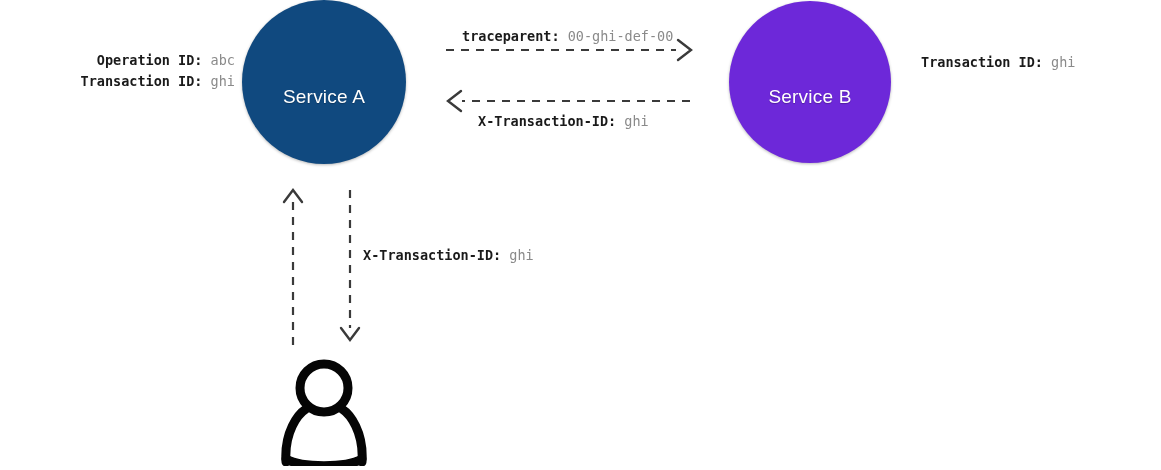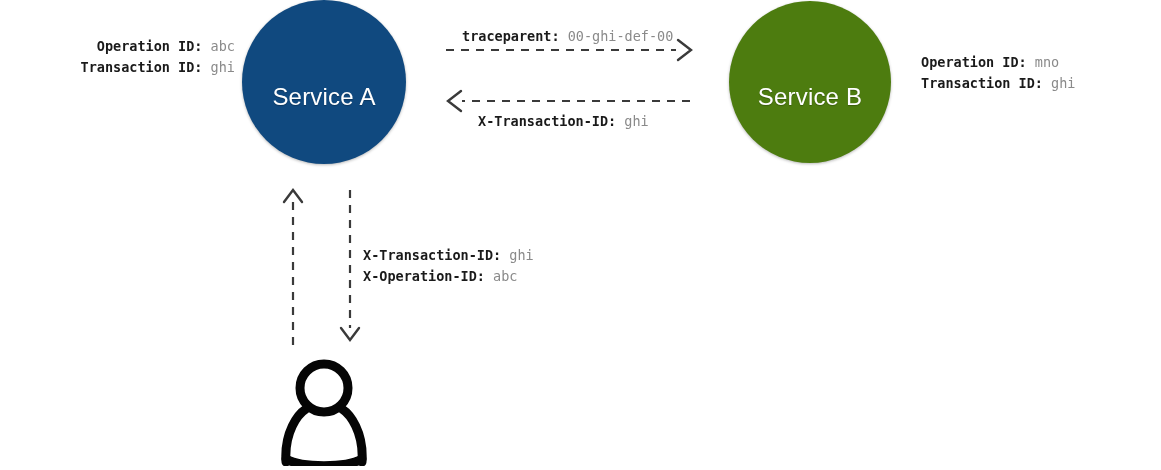--- a/index.html
+++ b/index.html
@@ -23,21 +23,21 @@
     position: absolute;
     border-radius: 50%;
     display: flex;
     align-items: center;
     justify-content: center;
     box-shadow: 0 1px 3px rgba(0,0,0,0.28);
   }
   .service-label {
     color: #ffffff;
     font-family: "Liberation Sans", sans-serif;
-    font-size: 24px;
+    font-size: 19px;
     font-weight: 400;
     letter-spacing: 0.2px;
     text-shadow: 0 1px 1px rgba(0,0,0,0.25);
     white-space: nowrap;
     margin-top: 30px;
   }
   #service-a {
     left: 242px;
     top: 0px;
     width: 164px;
@@ -62,21 +62,21 @@
     font-weight: bold;
     color: #1a1a1a;
   }
   .mono-block .v {
     font-weight: normal;
     color: #8a8a8a;
   }
   .align-right { text-align: right; }
   .align-left  { text-align: left; }
 
-  #left-ids   { right: 926px; top: 36px; text-align: right; margin-left: 16px; }
+  #left-ids   { right: 926px; top: 50px; text-align: right; margin-left: 16px; }
   #right-ids  { left: 921px;  top: 52px; text-align: left; }
   #traceparent-label { left: 462px; top: 26px; }
   #return-labels { left: 478px; top: 111px; }
   #user-labels   { left: 363px; top: 245px; }
 
   
   #wires {
     position: absolute;
     left: 0;
     top: 0;
@@ -119,40 +119,36 @@
     <g>
       <line x1="350" y1="190" x2="350" y2="328" stroke="#3a3a3a" stroke-width="2.2" stroke-dasharray="8 7" stroke-linecap="butt"></line>
       <polyline points="341,328 350,340 359,328" fill="none" stroke="#3a3a3a" stroke-width="2.4" stroke-linecap="round" stroke-linejoin="miter"></polyline>
     </g>
   </svg>
 
   <div class="service-node" id="service-a" style="background: rgb(16, 73, 127);">
     <span class="service-label" style="color: rgb(255, 255, 255);">Service A</span>
   </div>
 
-  <div class="service-node" id="service-b" style="background: #4d7c0f; align-items: center;">
+  <div class="service-node" id="service-b" style="background: #6d28d9; align-items: center;">
     <span class="service-label" style="color: rgb(255, 255, 255);">Service B</span>
   </div>
 
   <div class="mono-block align-right" id="left-ids">
     <div>
       <span class="k">Operation ID:</span>
       <span class="v">abc</span>
     </div>
     <div>
       <span class="k">Transaction ID:</span>
       <span class="v">ghi</span>
     </div>
   </div>
 
   <div class="mono-block align-left" id="right-ids">
-    <div>
-      <span class="k">Operation ID:</span>
-      <span class="v">mno</span>
-    </div>
     <div>
       <span class="k">Transaction ID:</span>
       <span class="v">ghi</span>
     </div>
   </div>
 
   <div class="mono-block align-left" id="traceparent-label">
     <div>
       <span class="k">traceparent:</span>
       <span class="v">00-ghi-def-00</span>
@@ -164,24 +160,20 @@
       <span class="k">X-Transaction-ID:</span>
       <span class="v">ghi</span>
     </div>
   </div>
 
   <div class="mono-block align-left" id="user-labels">
     <div>
       <span class="k">X-Transaction-ID:</span>
       <span class="v">ghi</span>
     </div>
-    <div>
-      <span class="k">X-Operation-ID:</span>
-      <span class="v">abc</span>
-    </div>
   </div>
 
   <svg id="user-icon" viewBox="0 0 112 108" xmlns="http://www.w3.org/2000/svg">
     <circle cx="56" cy="30" r="24" fill="none" stroke="#050505" stroke-width="9"></circle>
     <path d="M18 104 C 16 74, 30 56, 38 51" fill="none" stroke="#050505" stroke-width="9" stroke-linecap="round"></path>
     <path d="M94 104 C 96 74, 82 56, 74 51" fill="none" stroke="#050505" stroke-width="9" stroke-linecap="round"></path>
     <path d="M18 101 C 34 110, 78 110, 94 101" fill="none" stroke="#050505" stroke-width="9" stroke-linecap="round"></path>
   </svg>
 
 </div>

